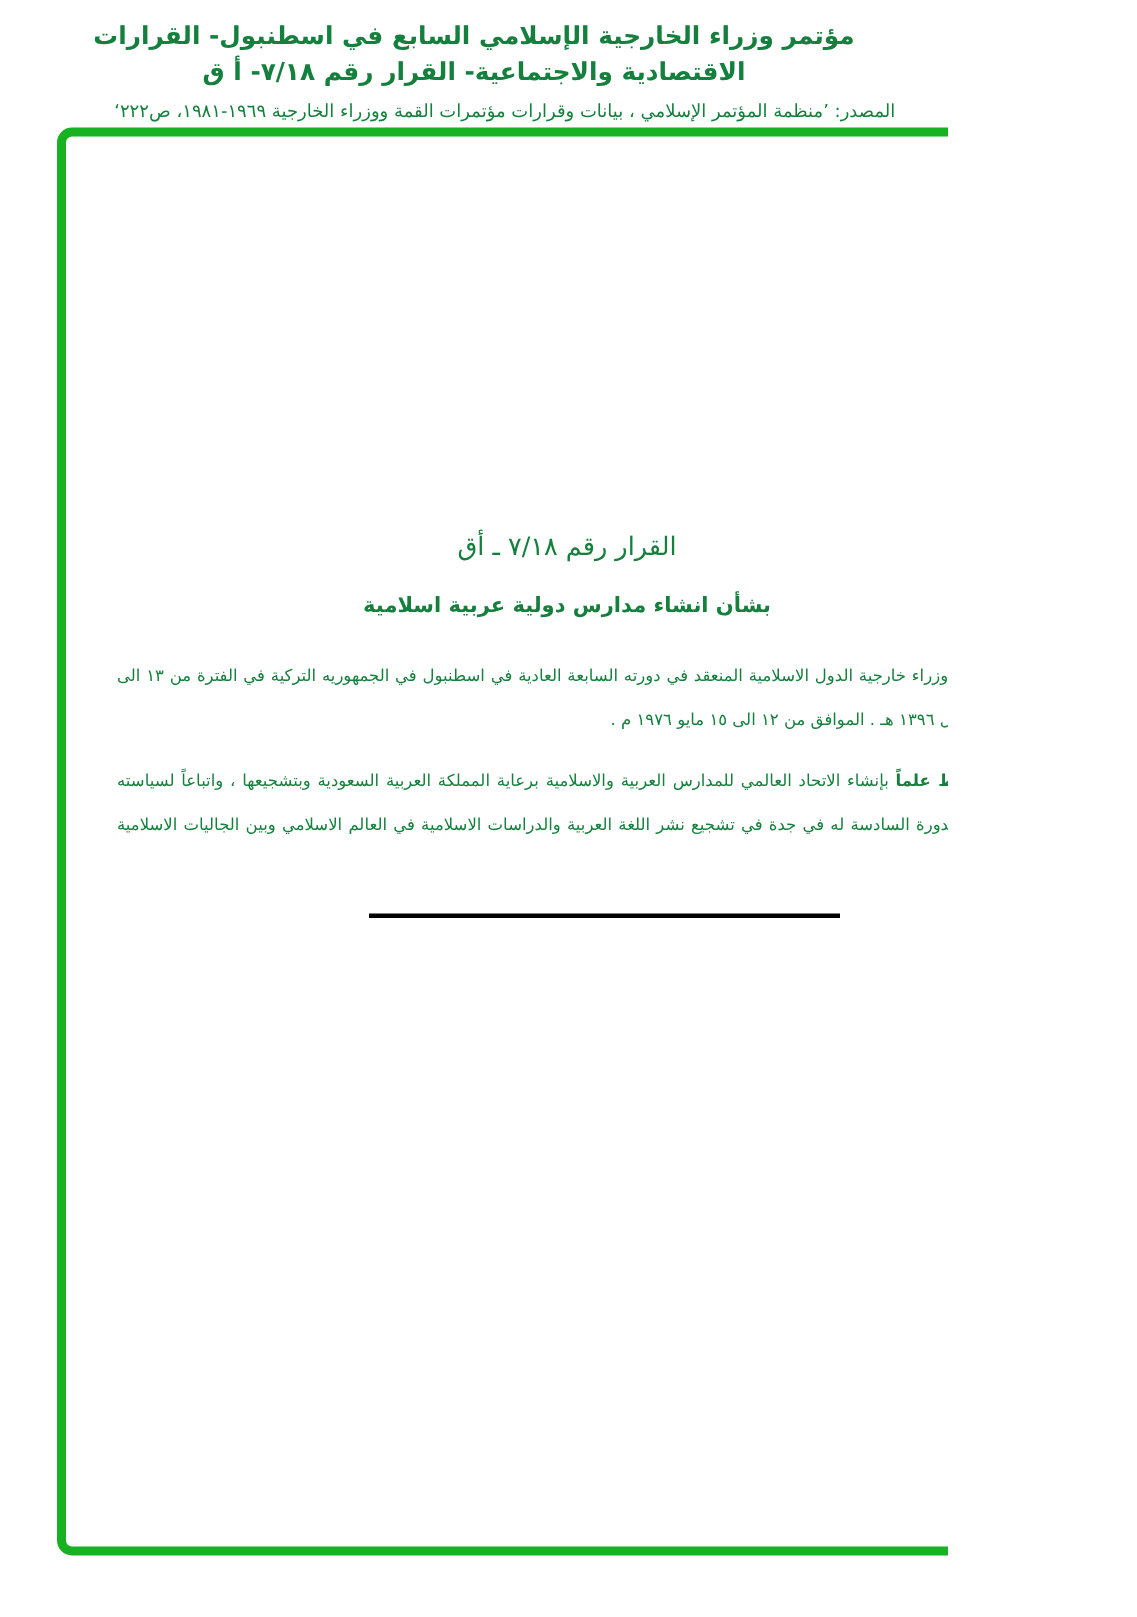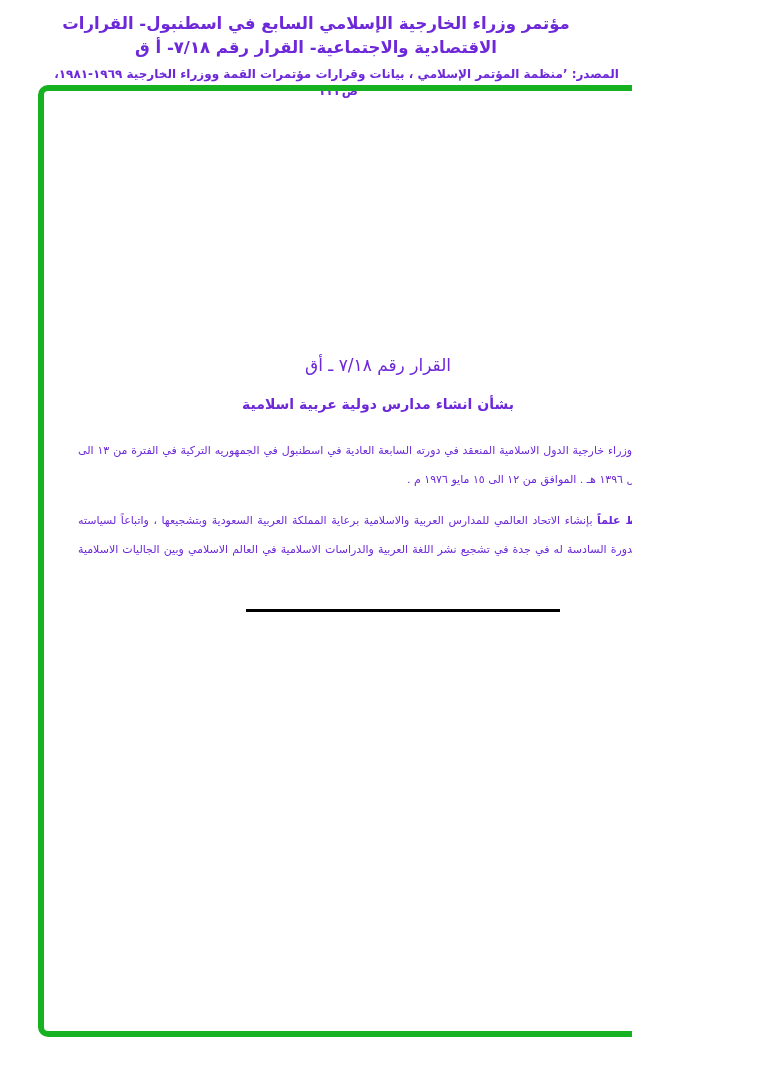--- a/index.html
+++ b/index.html
@@ -2,41 +2,41 @@
 <html lang="ar"><head>
 <meta charset="utf-8">
 <style>
   html, body { margin: 0; padding: 0; background: #ffffff; }
   .page {
     position: relative;
     width: 632px;
     height: 1078px;
     background: #ffffff;
     font-family: "DejaVu Sans", sans-serif;
-    color: #6d28d9;
+    color: #15803d;
     overflow: hidden;
   }
   .doc-header {
     position: absolute;
     top: 12px;
     left: 0;
     right: 0;
     text-align: center;
     direction: rtl;
   }
   .doc-header-title {
     font-size: 16.5px;
     font-weight: bold;
     line-height: 24px;
     padding: 0 40px;
     letter-spacing: -0.2px;
   }
   .doc-header-source {
     font-size: 12px;
-    font-weight: bold;
+    font-weight: normal;
     margin-top: 6px;
     line-height: 17px;
     padding-left: 41px;
   }
   .frame {
     position: absolute;
     left: 38px;
     top: 85px;
     width: 680px;
     height: 952px;

